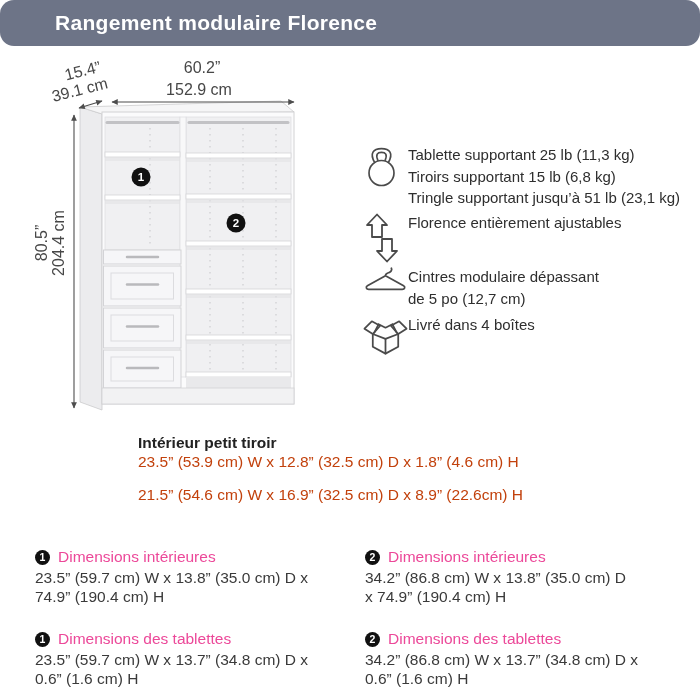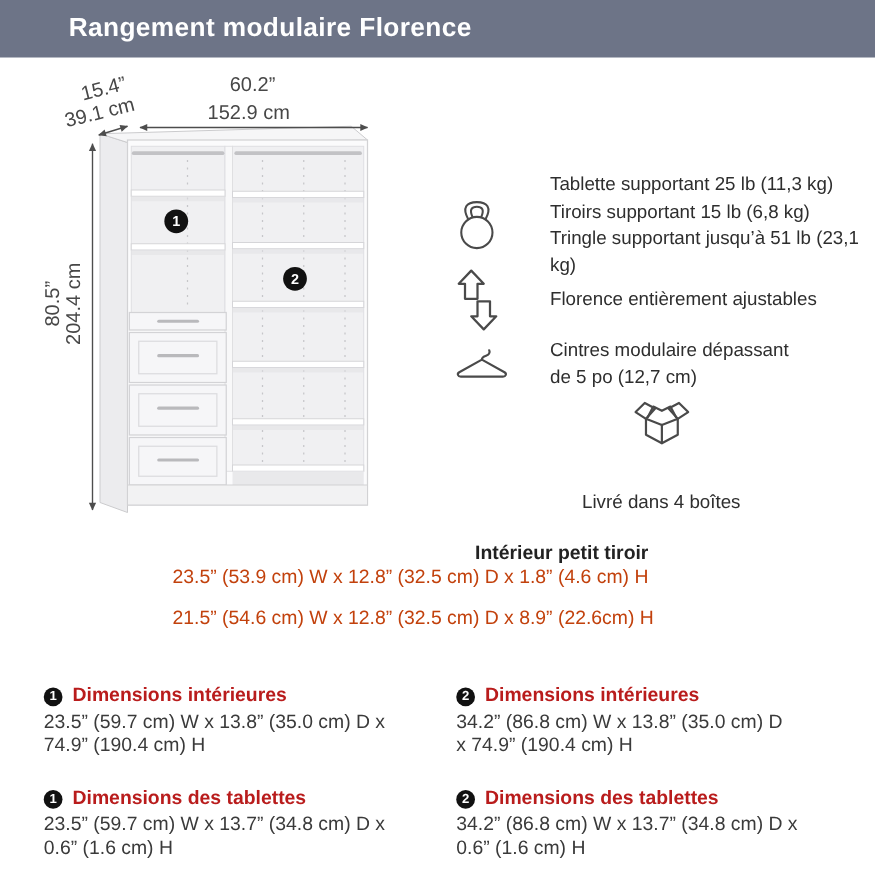--- a/index.html
+++ b/index.html
@@ -1,41 +1,41 @@
 <!DOCTYPE html>
 <html><head>
 <meta charset="utf-8">
 <style>
   html,body{margin:0;padding:0;background:#ffffff;}
   .stage{position:relative;width:700px;height:700px;background:#ffffff;overflow:hidden;
          font-family:"Liberation Sans",sans-serif;color:#2e2e2e;}
   
   .header{position:absolute;left:0;top:0;width:700px;height:46px;background:#6d7487;
-          display:flex;align-items:center;}
+          display:flex;align-items:center;border-radius:14px;}
   .header .title{margin-left:55px;color:#ffffff;font-size:21px;font-weight:600;letter-spacing:.3px;}
   
   .diagram{position:absolute;left:0;top:50px;width:335px;height:380px;}
   .dim-label{font-size:16px;fill:#474747;}
   .mk-num{font-size:11.5px;font-weight:bold;fill:#ffffff;}
   
-  .feature{position:absolute;left:363px;width:332px;display:flex;align-items:center;gap:32px;}
+  .feature{position:absolute;left:363px;width:332px;display:flex;align-items:flex-start;}
   .feature .icon-box{width:45px;flex:0 0 45px;display:flex;align-items:center;justify-content:flex-start;}
   .feature .ftext{font-size:15px;line-height:21.5px;color:#2e2e2e;}
   .f-icon{stroke:#4a4a4a;fill:none;stroke-width:1.8;stroke-linecap:round;stroke-linejoin:round;}
   
-  .drawer-spec{position:absolute;left:138px;font-size:15.5px;line-height:19px;text-align:right;}
+  .drawer-spec{position:absolute;left:138px;font-size:15.5px;line-height:19px;}
   .spec-title{font-weight:bold;color:#222222;}
   .spec-dims{color:#c2410c;}
   
   .cell{position:absolute;width:325px;font-size:15.5px;}
   .cell-head{display:flex;align-items:center;gap:8px;line-height:18px;margin-bottom:3px;}
   .badge{width:15px;height:15px;flex:0 0 15px;border-radius:50%;background:#111111;color:#ffffff;
          display:inline-flex;align-items:center;justify-content:center;
          font-size:10.5px;font-weight:bold;line-height:1;}
-  .cell-title{font-weight:bold;color:#b91c1c;}
+  .cell-title{font-weight:normal;color:#ec4899;}
   .cell-dims{color:#3a3a3a;line-height:18.5px;}
 </style>
 </head>
 <body>
 
 <div class="stage">
 
   <div class="header">
     <div class="title">Rangement modulaire Florence</div>
   </div>
@@ -163,41 +163,41 @@
       <svg width="45" height="26" viewBox="0 0 46 26">
         <path class="f-icon" d="M29,2 C30,4 28.5,5.6 26.8,6.3 C25.4,6.9 23,7.1 23,9.6 L41.5,20 C43.5,21.2 42.7,23.5 40.2,23.5 L5.8,23.5 C3.3,23.5 2.5,21.2 4.5,20 L23,9.6"></path>
       </svg>
     </div>
     <div class="ftext">
       <div>Cintres modulaire dépassant</div>
       <div>de 5 po (12,7 cm)</div>
     </div>
   </div>
 
-  <div class="feature" style="top:314px;height:50px;flex-direction:column;">
+  <div class="feature" style="top:314px;height:50px;">
     <div class="icon-box">
       <svg width="45" height="44" viewBox="0 0 46 44">
         <path class="f-icon" d="M10,20 L23,25 L36,20 L36,33 L23,40 L10,33 Z"></path>
         <path class="f-icon" d="M23,25 L23,40"></path>
         <path class="f-icon" d="M10,20 L1.5,14.5 L9,7 L17.5,11.5 Z"></path>
         <path class="f-icon" d="M36,20 L44.5,14.5 L37,7 L28.5,11.5 Z"></path>
         <path class="f-icon" d="M16,10 L23,13.5 L30,10 M16,10 L11.5,18.5 M30,10 L34.5,18.5"></path>
       </svg>
     </div>
     <div class="ftext">
       <div>Livré dans 4 boîtes</div>
     </div>
   </div>
 
   <div class="drawer-spec" style="top:433px;">
     <div class="spec-title">Intérieur petit tiroir</div>
     <div class="spec-dims">23.5” (53.9 cm) W x 12.8” (32.5 cm) D x 1.8” (4.6 cm) H</div>
   </div>
   <div class="drawer-spec" style="top:485px;">
-    <div class="spec-dims">21.5” (54.6 cm) W x 12.8” (32.5 cm) D x 8.9” (22.6cm) H</div>
+    <div class="spec-dims">21.5” (54.6 cm) W x 16.9” (32.5 cm) D x 8.9” (22.6cm) H</div>
   </div>
 
   <div class="cell" style="left:35px;top:548px;">
     <div class="cell-head">
       <span class="badge">1</span>
       <span class="cell-title">Dimensions intérieures</span>
     </div>
     <div class="cell-dims">
       <div>23.5” (59.7 cm) W x 13.8” (35.0 cm) D x</div>
       <div>74.9” (190.4 cm) H</div>

